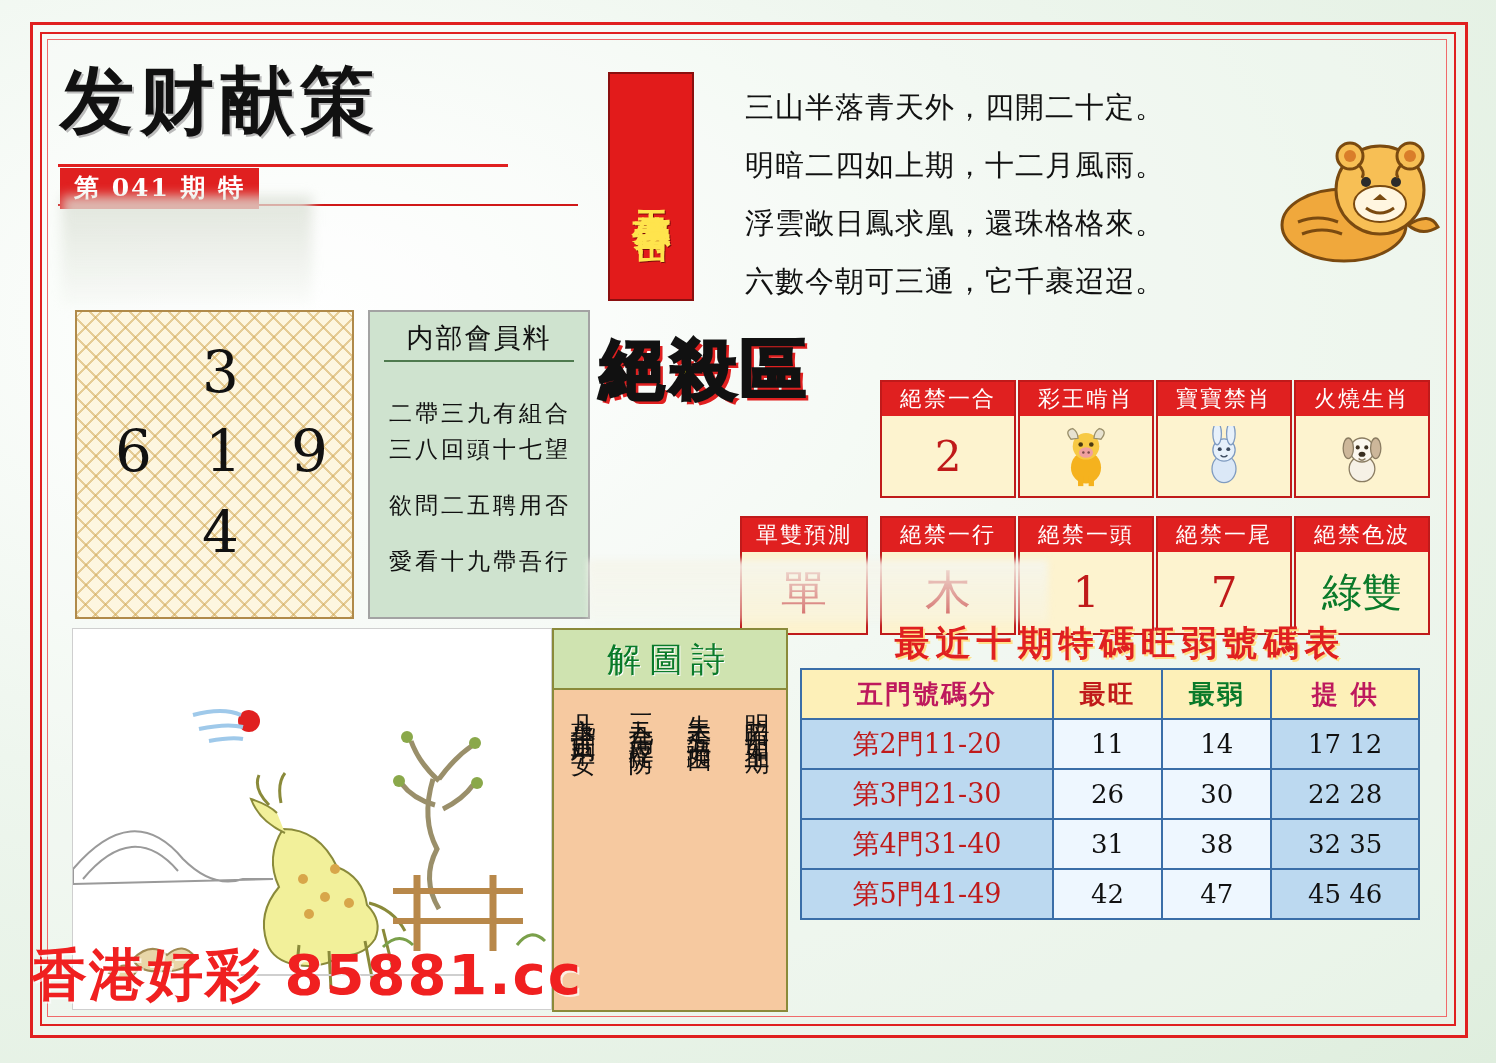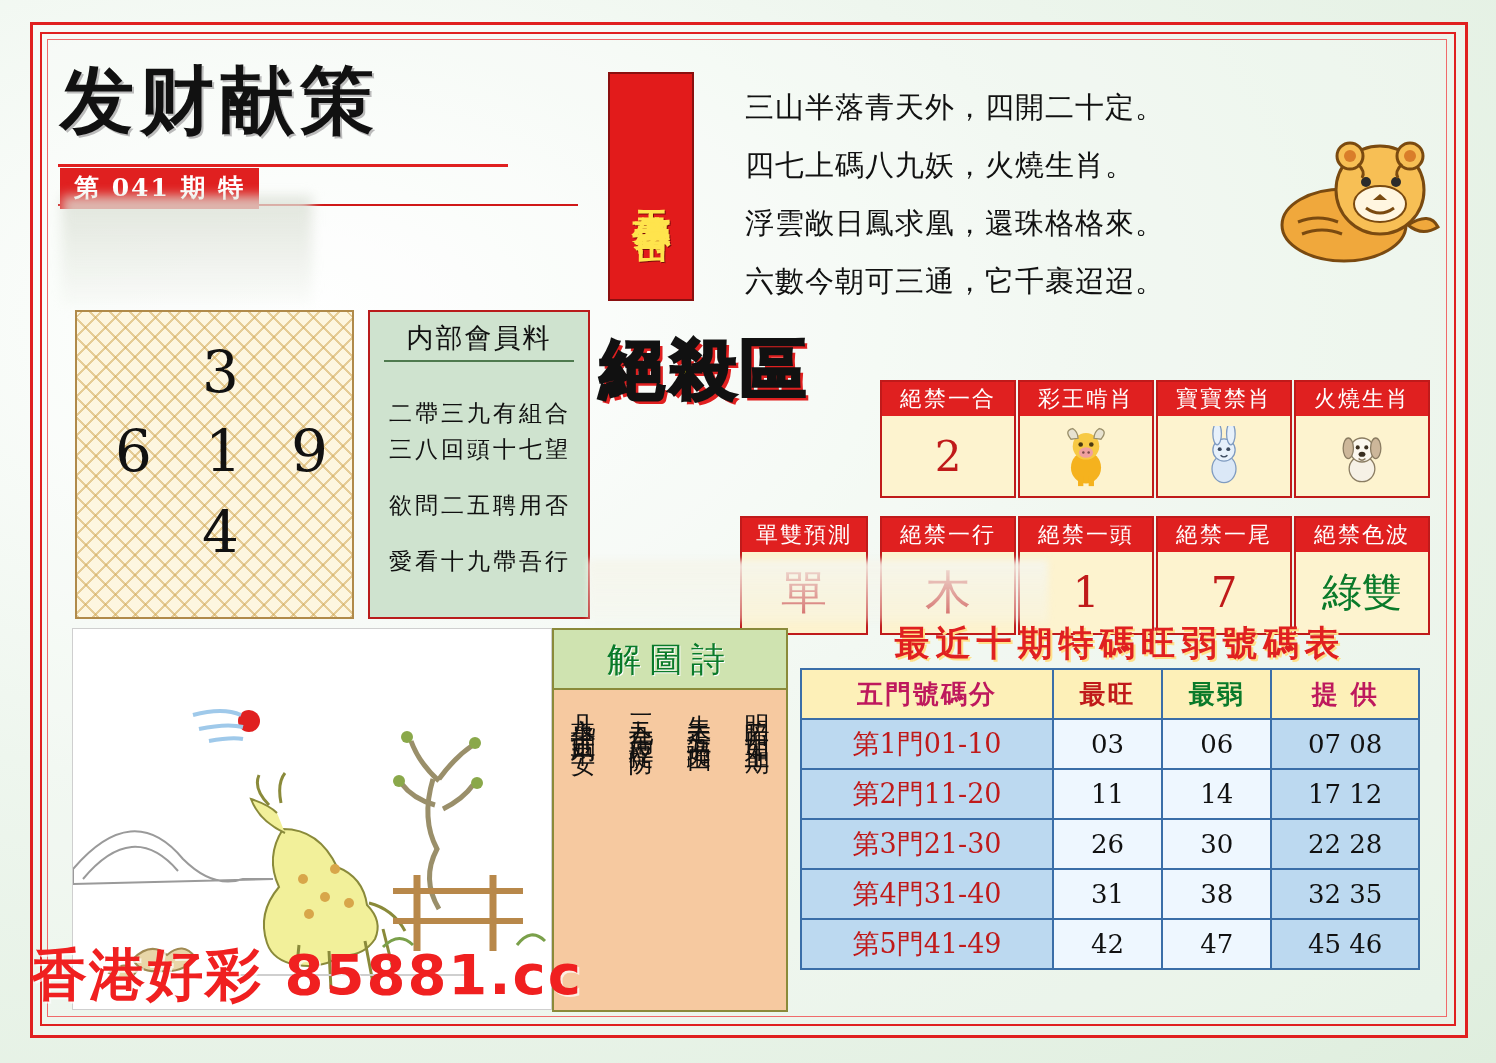--- a/index.html
+++ b/index.html
@@ -92,21 +92,21 @@
   }
   .n-top{left:125px;top:26px;}
   .n-left{left:38px;top:105px;}
   .n-mid{left:128px;top:105px;}
   .n-right{left:214px;top:105px;}
   .n-bot{left:125px;top:186px;}
 
   
   .memberbox{
     position:absolute;left:368px;top:310px;width:218px;height:305px;
-    background:#cfe3cf;border:2px solid #b91c1c;
+    background:#cfe3cf;border:2px solid #a3a3a3;
   }
   .memberbox .mb-title{
     position:absolute;left:0;top:8px;width:100%;text-align:center;
     font-family:"DejaVu Serif","Liberation Serif",serif;
     font-size:27px;color:#111;letter-spacing:2px;
   }
   .mb-rule{position:absolute;left:14px;top:48px;width:190px;height:2px;background:#4f7a4f;}
   .memberbox .mb-line{
     position:absolute;left:12px;width:196px;text-align:center;
     font-family:"DejaVu Serif","Liberation Serif",serif;
@@ -225,21 +225,21 @@
   <div class="issue-bar"></div>
   <div class="issue-tag">第 041 期  特</div>
   <div class="smudge1"></div>
 
   <div class="vbanner">
     <span>天書傳密</span>
   </div>
 
   <div class="poem">
     <div>三山半落青天外，四開二十定。</div>
-    <div>四七上碼八九妖，火燒生肖。</div>
+    <div>明暗二四如上期，十二月風雨。</div>
     <div>浮雲敞日鳳求凰，還珠格格來。</div>
     <div>六數今朝可三通，它千裹迢迢。</div>
   </div>
 
   <div class="tiger">
     <svg viewBox="0 0 190 140" width="190" height="140">
       <ellipse cx="86" cy="95" rx="62" ry="36" fill="#f0a83c" stroke="#7a4a10" stroke-width="3"></ellipse>
       <path d="M40 92 q20 -8 40 0" stroke="#7a4a10" stroke-width="3" fill="none"></path>
       <path d="M44 104 q20 -8 40 0" stroke="#7a4a10" stroke-width="3" fill="none"></path>
       <path d="M150 95 q22 -14 30 2 q-16 10 -30 -2" fill="#f0a83c" stroke="#7a4a10" stroke-width="3"></path>
@@ -355,26 +355,20 @@
   <div class="smudge2"></div>
 
   <div class="tbl-title">最近十期特碼旺弱號碼表</div>
   <table class="recent">
     <tbody>
         <tr>
       <th class="h1" style="width:256px;">五門號碼分</th>
       <th class="h2" style="width:108px;">最旺</th>
       <th class="h3" style="width:108px;">最弱</th>
       <th class="h1" style="width:148px;">提  供</th>
-    </tr>
-    <tr>
-      <td class="men">第1門01-10</td>
-      <td class="v">03</td>
-      <td class="v">06</td>
-      <td class="prov">07 08</td>
     </tr>
     <tr>
       <td class="men">第2門11-20</td>
       <td class="v">11</td>
       <td class="v">14</td>
       <td class="prov">17 12</td>
     </tr>
     <tr>
       <td class="men">第3門21-30</td>
       <td class="v">26</td>

